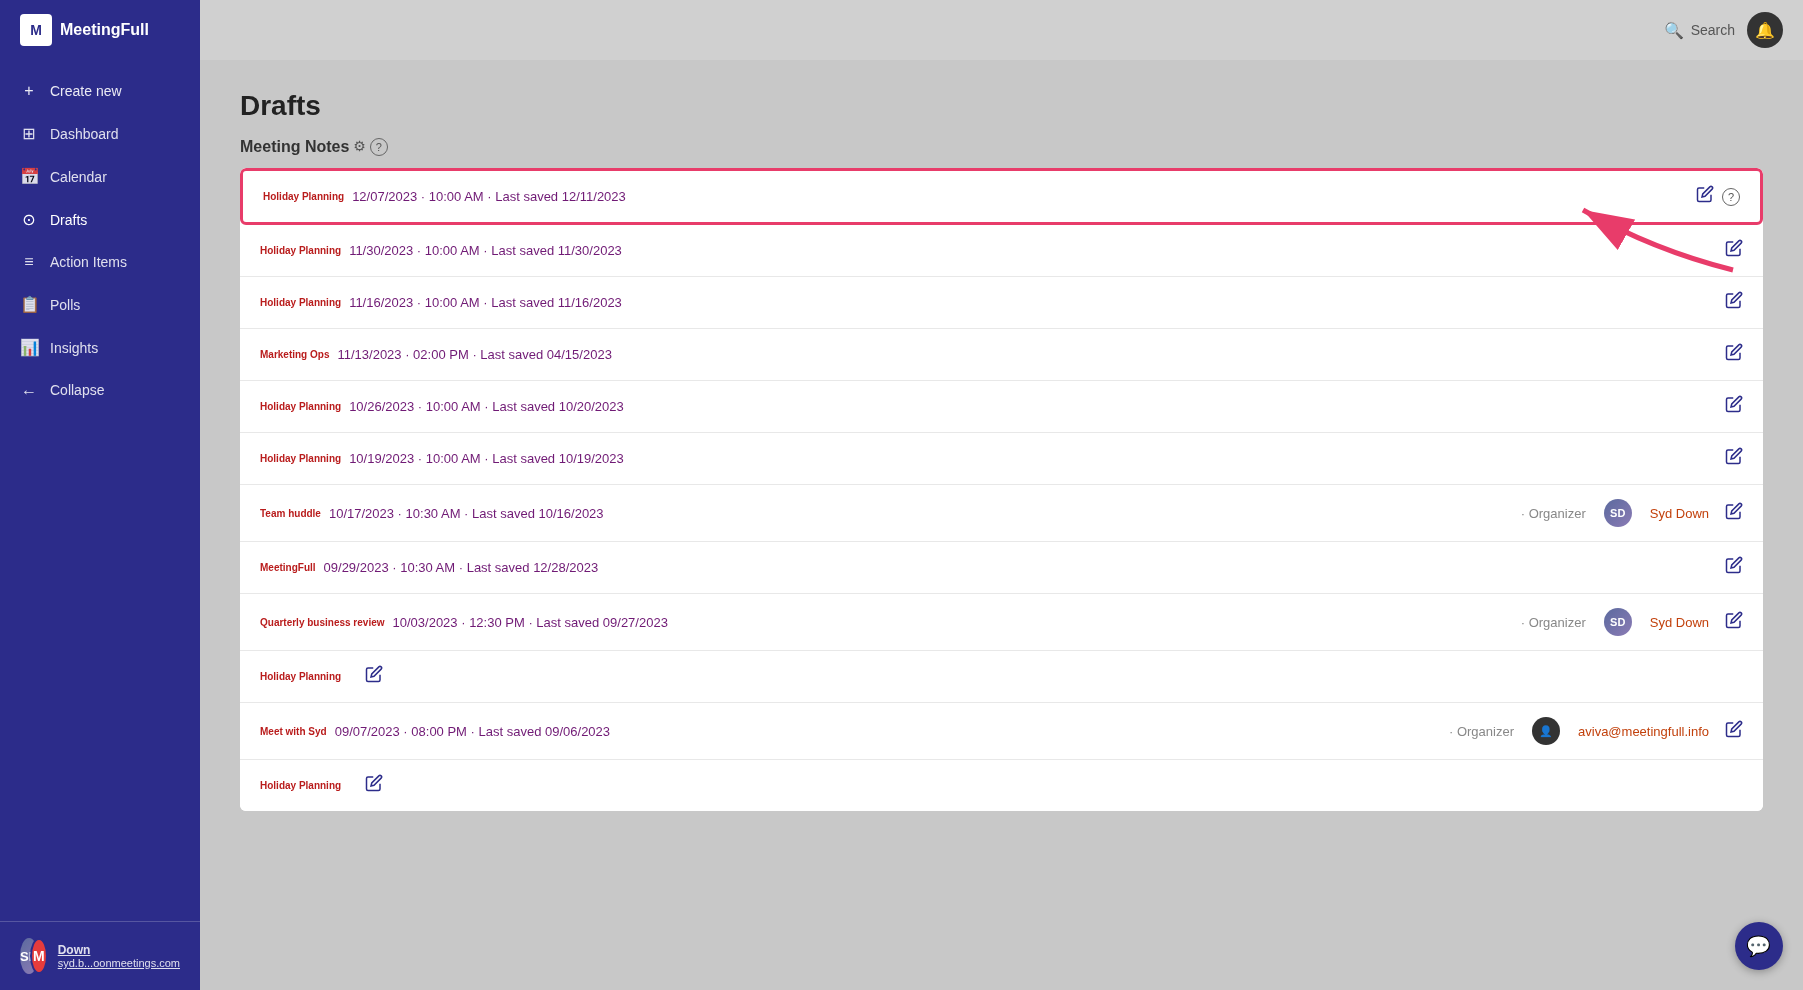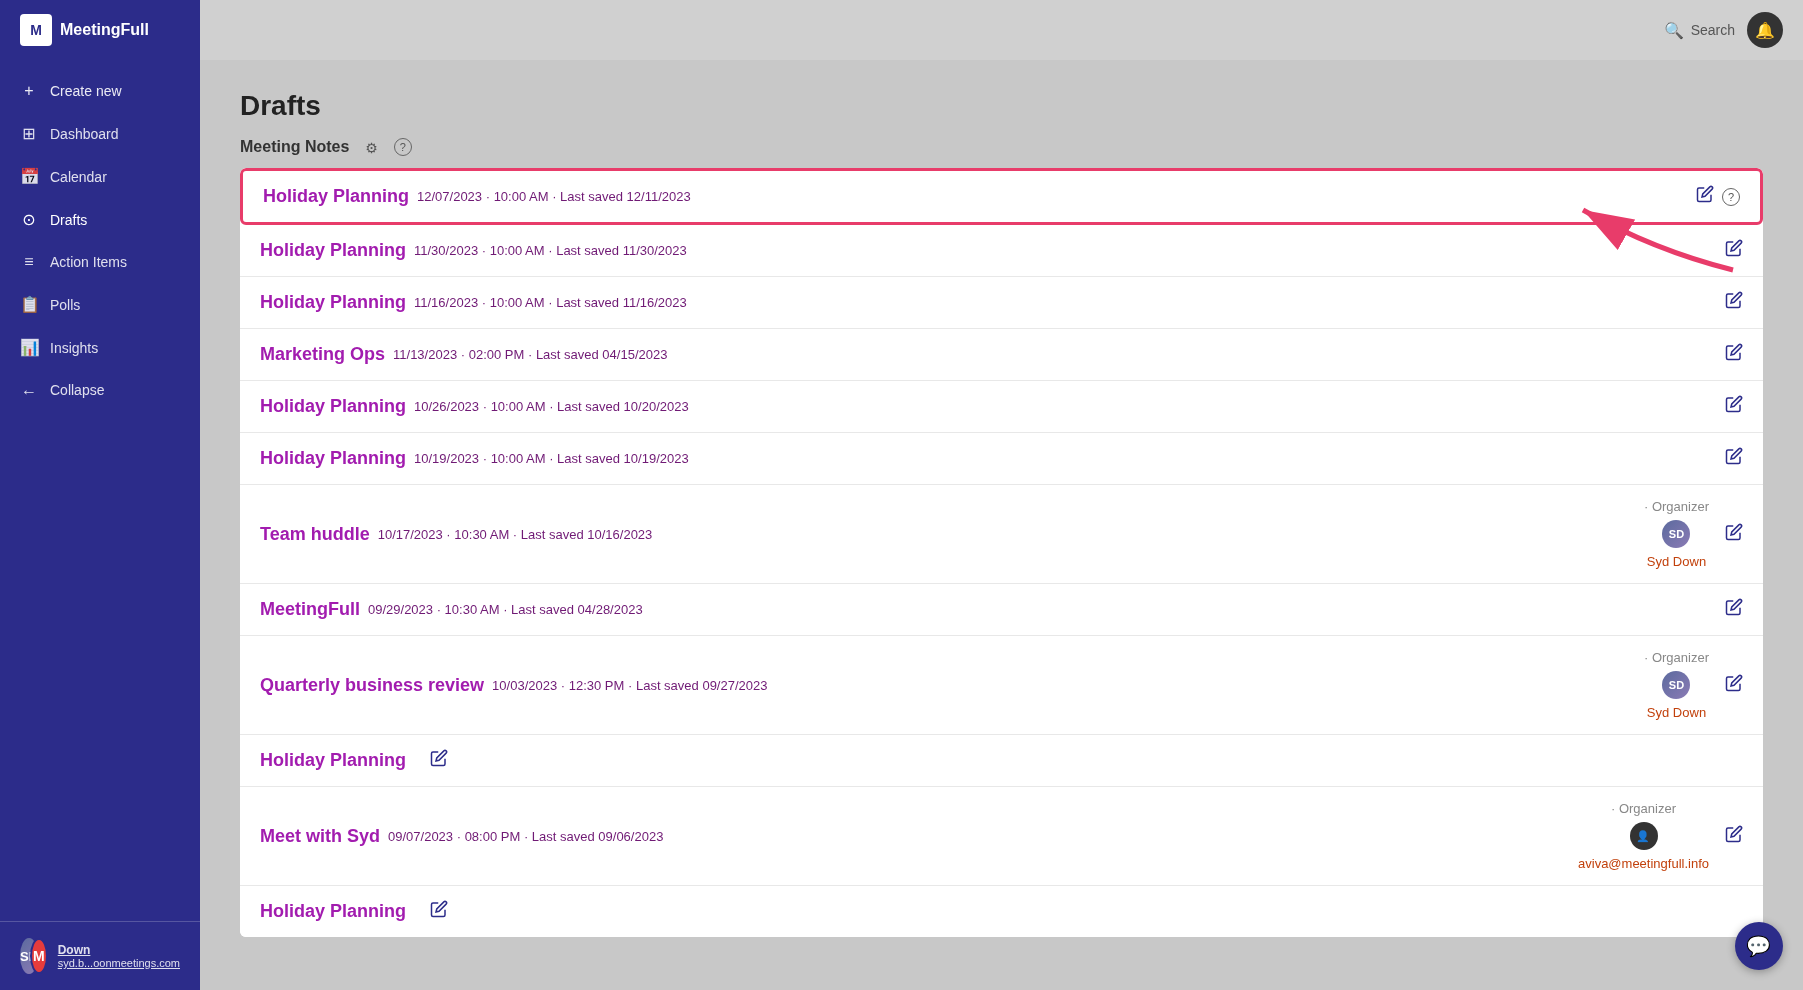--- a/index.html
+++ b/index.html
@@ -143,22 +143,22 @@
       overflow-y: auto;
     }
     .page-title {
       font-size: 28px;
       font-weight: 700;
       color: #222;
       margin-bottom: 16px;
     }
     .section-header {
       display: flex;
-      align-items: flex-end;
-      gap: 16px;
+      align-items: flex-start;
+      gap: 4px;
       margin-bottom: 12px;
     }
     .section-title {
       font-size: 16px;
       font-weight: 600;
       color: #333;
     }
     .filter-icon {
       font-size: 14px;
       color: #555;
@@ -193,36 +193,35 @@
       position: relative;
     }
     .meeting-row:last-child { border-bottom: none; }
     .meeting-row.highlighted {
       background: white;
       border: 3px solid #e83c6a;
       border-radius: 6px;
       z-index: 2;
     }
     .meeting-name {
-      color: #a21caf;
+      color: #b91c1c;
       font-weight: 600;
-      font-size: 18px;
+      font-size: 10px;
       margin-right: 8px;
     }
     .meeting-meta {
       color: #701a75;
       font-size: 13px;
       flex: 1;
     }
     .meeting-organizer {
       display: flex;
       align-items: center;
-      gap: 6px;
+      gap: 18px;
       margin-left: 8px;
-      flex-direction: column;
     }
     .organizer-label {
       color: #888;
       font-size: 13px;
     }
     .organizer-name {
       color: #c2410c;
       font-size: 13px;
     }
     .edit-icon {
@@ -429,21 +428,21 @@
             <div class="avatar-syd">SD</div>
             <span class="organizer-name">Syd Down</span>
           </div>
           <span class="edit-icon" style="font-style: normal;"><svg width="18" height="18" viewBox="0 0 24 24" fill="none" stroke="#2c2c8a" stroke-width="2">
               <path d="M11 4H4a2 2 0 0 0-2 2v14a2 2 0 0 0 2 2h14a2 2 0 0 0 2-2v-7"></path>
               <path d="M18.5 2.5a2.121 2.121 0 0 1 3 3L12 15l-4 1 1-4 9.5-9.5z"></path>
             </svg></span>
         </div>
         <div class="meeting-row">
           <span class="meeting-name">MeetingFull</span>
-          <span class="meeting-meta">09/29/2023 · 10:30 AM · Last saved 04/28/2023</span>
+          <span class="meeting-meta">09/29/2023 · 10:30 AM · Last saved 12/28/2023</span>
           <span class="edit-icon" style="font-style: normal;"><svg width="18" height="18" viewBox="0 0 24 24" fill="none" stroke="#2c2c8a" stroke-width="2">
               <path d="M11 4H4a2 2 0 0 0-2 2v14a2 2 0 0 0 2 2h14a2 2 0 0 0 2-2v-7"></path>
               <path d="M18.5 2.5a2.121 2.121 0 0 1 3 3L12 15l-4 1 1-4 9.5-9.5z"></path>
             </svg></span>
         </div>
         <div class="meeting-row">
           <span class="meeting-name">Quarterly business review</span>
           <span class="meeting-meta">10/03/2023 · 12:30 PM · Last saved 09/27/2023</span>
           <div class="meeting-organizer">
             <span class="organizer-label">· Organizer</span>

